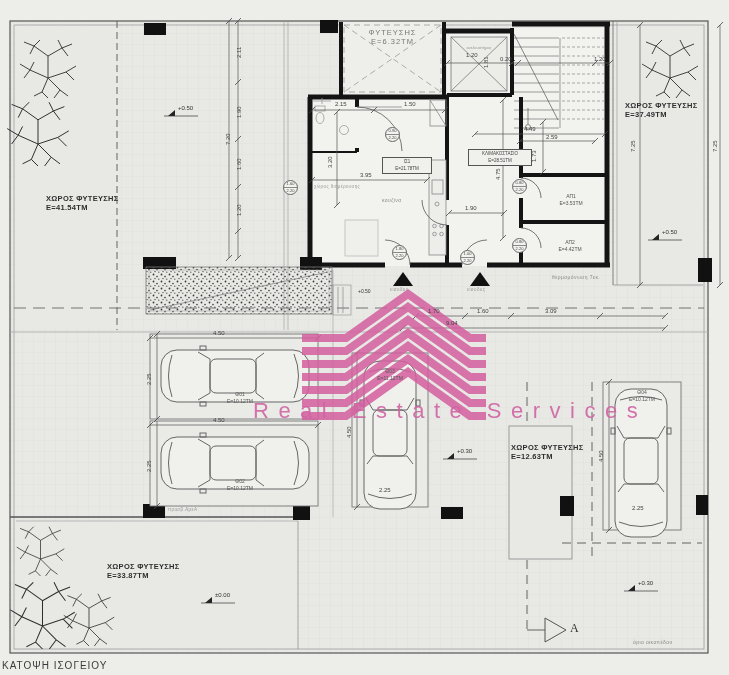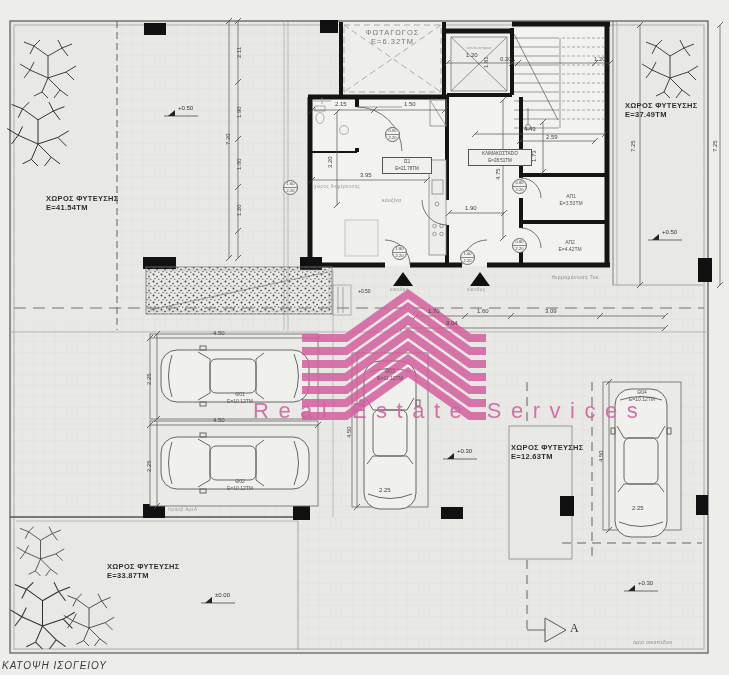--- a/index.html
+++ b/index.html
@@ -22,21 +22,21 @@
   .v{transform:rotate(-90deg);transform-origin:0 0;}
   .lvl{font-size:6px;color:#333;}
   .tag{position:absolute;width:13px;height:13px;border:.6px solid #666;border-radius:50%;
        background:#f2f2ef;text-align:center;font-size:4px;color:#444;line-height:6px;}
   .tag span{display:block;}
   .tag span:first-child{border-bottom:.5px solid #888;}
   .wm-brand{position:absolute;left:284px;top:353px;font-size:40px;font-weight:bold;
             letter-spacing:22px;color:rgba(255,255,255,.95);}
   .wm-tag{position:absolute;left:253px;top:398px;font-size:22px;letter-spacing:9.5px;
           color:#d064a4;opacity:.9;}
-  .caption{font-size:10px;color:#3a3a3a;letter-spacing:1px;font-style:italic;}
+  .caption{font-size:10px;color:#3a3a3a;letter-spacing:1px;}
   .secA{font-family:"Liberation Serif",serif;font-size:12px;color:#333;}
 </style>
 </head>
 <body>
 
 <div id="plan">
 
 <svg width="729" height="675" viewBox="0 0 729 675">
   <defs>
     <pattern id="grid" width="11" height="11" patternUnits="userSpaceOnUse">
@@ -357,21 +357,21 @@
   <div class="lbl pl" style="left:511px;top:443px;">
     <span>ΧΩΡΟΣ ΦΥΤΕΥΣΗΣ</span>
       <span>Ε=12.63ΤΜ</span>
   </div>
   <div class="lbl pl" style="left:107px;top:562px;">
     <span>ΧΩΡΟΣ ΦΥΤΕΥΣΗΣ</span>
       <span>Ε=33.87ΤΜ</span>
   </div>
 
   <div class="lbl rm" style="left:343px;top:28px;width:99px;">
-    <span>ΦΩΤΑΓΩΓΟΣ</span>
+    <span>ΦΥΤΕΥΣΗΣ</span>
       <span>Ε=6.32ΤΜ</span>
   </div>
   <div class="box" style="left:382px;top:157px;width:44px;">
     <span>ΙΣ1</span>
       <span>Ε=21.78ΤΜ</span>
   </div>
   <div class="box" style="left:468px;top:149px;width:58px;">
     <span>ΚΛΙΜΑΚΟΣΤΑΣΙΟ</span>
       <span>Ε=28.51ΤΜ</span>
   </div>

